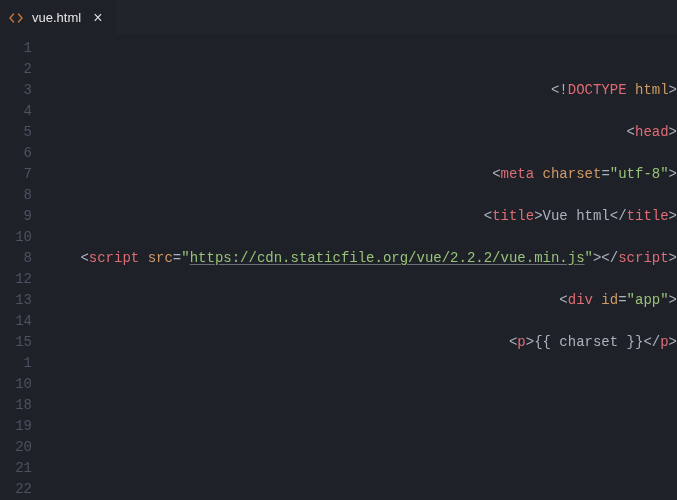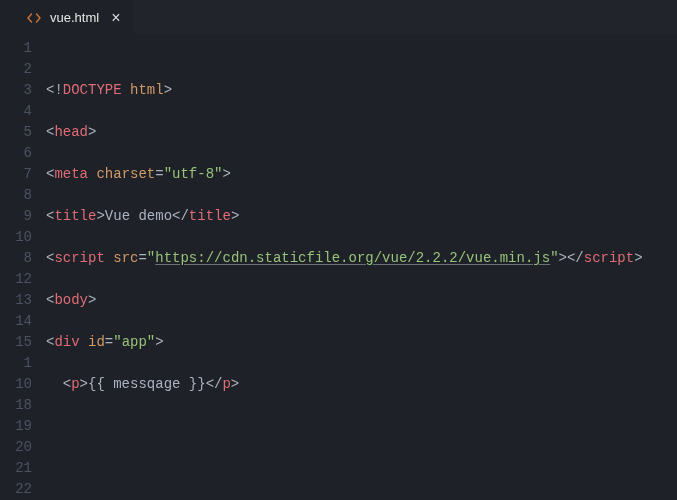--- a/index.html
+++ b/index.html
@@ -12,21 +12,21 @@
   }
   .tabbar {
     height: 34px;
     background: #21252b;
     display: flex;
     align-items: stretch;
   }
   .tab {
     display: flex;
     align-items: center;
-    padding: 0 10px 0 26px;
+    padding: 0 10px 0 8px;
     background: #1e2127;
     gap: 8px;
     border-top: 1px solid transparent;
   }
   .tab .codicon {
     color: #c9743b;
     display: inline-flex;
   }
   .tab .label {
     color: #e6e6e6;
@@ -56,21 +56,21 @@
     line-height: 21px;
     font-size: 14px;
   }
   .gutter .ln { height: 21px; }
   .code {
     flex: 1;
     line-height: 21px;
     white-space: pre;
     position: relative;
   }
-  .line { height: 21px; }
+  .line { height: 21px; text-align: right; }
   .indent {
     display:inline-block;
     width: 2ch;
     box-shadow: inset 1px 0 0 #3b3f4c;
   }
   
   .pun { color: #abb2bf; }           
   .tag { color: #e06c75; }           
   .attr { color: #d19a66; }          
   .str { color: #98c379; }
@@ -115,25 +115,24 @@
       <div class="ln">19</div>
       <div class="ln">20</div>
       <div class="ln">21</div>
       <div class="ln">22</div>
     </div>
   <div class="code">
 
 <div class="line"><span class="pun">&lt;!</span><span class="tag">DOCTYPE</span><span class="pun"> </span><span class="attr">html</span><span class="pun">&gt;</span></div>
 <div class="line"><span class="pun">&lt;</span><span class="tag">head</span><span class="pun">&gt;</span></div>
 <div class="line"><span class="pun">&lt;</span><span class="tag">meta</span><span class="pun"> </span><span class="attr">charset</span><span class="pun">=</span><span class="str">"utf-8"</span><span class="pun">&gt;</span></div>
-<div class="line"><span class="pun">&lt;</span><span class="tag">title</span><span class="pun">&gt;</span><span class="pun">Vue demo</span><span class="pun">&lt;/</span><span class="tag">title</span><span class="pun">&gt;</span></div>
+<div class="line"><span class="pun">&lt;</span><span class="tag">title</span><span class="pun">&gt;</span><span class="pun">Vue html</span><span class="pun">&lt;/</span><span class="tag">title</span><span class="pun">&gt;</span></div>
 <div class="line"><span class="pun">&lt;</span><span class="tag">script</span><span class="pun"> </span><span class="attr">src</span><span class="pun">=</span><span class="str">"</span><span class="str underline">https://cdn.staticfile.org/vue/2.2.2/vue.min.js</span><span class="str">"</span><span class="pun">&gt;&lt;/</span><span class="tag">script</span><span class="pun">&gt;</span></div>
-<div class="line"><span class="pun">&lt;</span><span class="tag">body</span><span class="pun">&gt;</span></div>
 <div class="line"><span class="pun">&lt;</span><span class="tag">div</span><span class="pun"> </span><span class="attr">id</span><span class="pun">=</span><span class="str">"app"</span><span class="pun">&gt;</span></div>
-<div class="line"><span class="indent"></span><span class="pun">&lt;</span><span class="tag">p</span><span class="pun">&gt;</span><span class="pun">{{ messqage }}</span><span class="pun">&lt;/</span><span class="tag">p</span><span class="pun">&gt;</span></div>
+<div class="line"><span class="indent"></span><span class="pun">&lt;</span><span class="tag">p</span><span class="pun">&gt;</span><span class="pun">{{ charset }}</span><span class="pun">&lt;/</span><span class="tag">p</span><span class="pun">&gt;</span></div>
 
 
 
 
 
 
 
 
 
 

